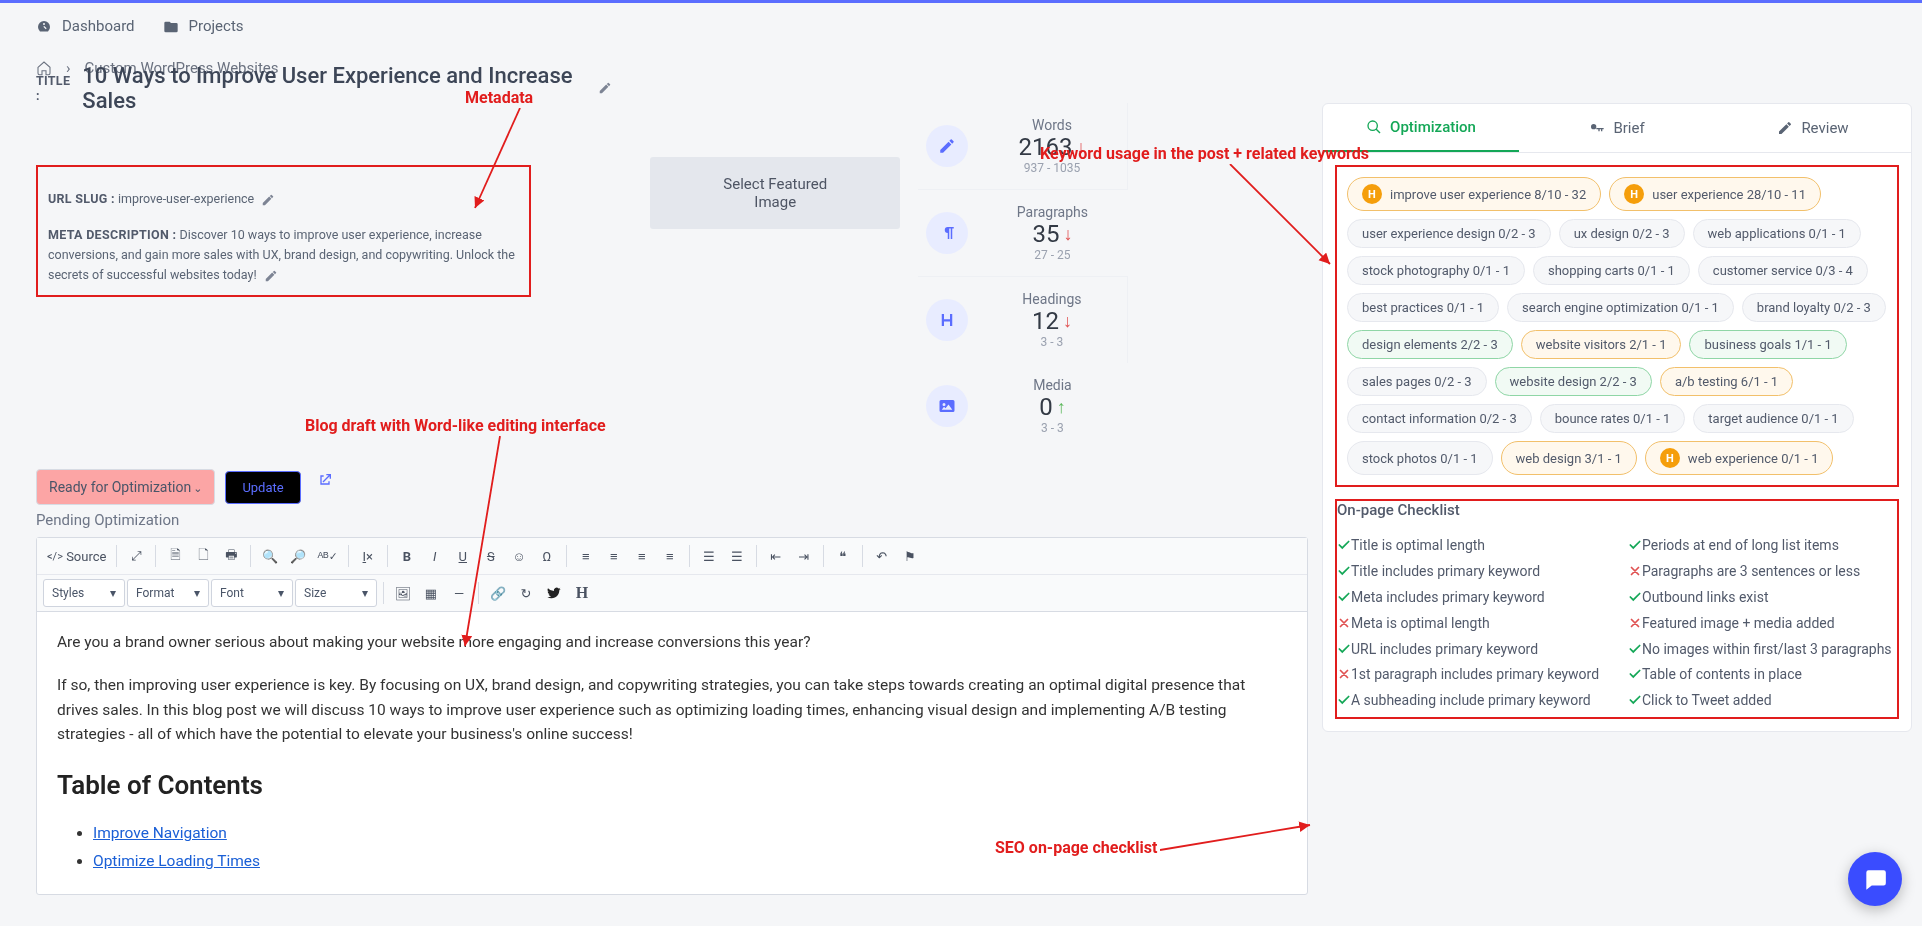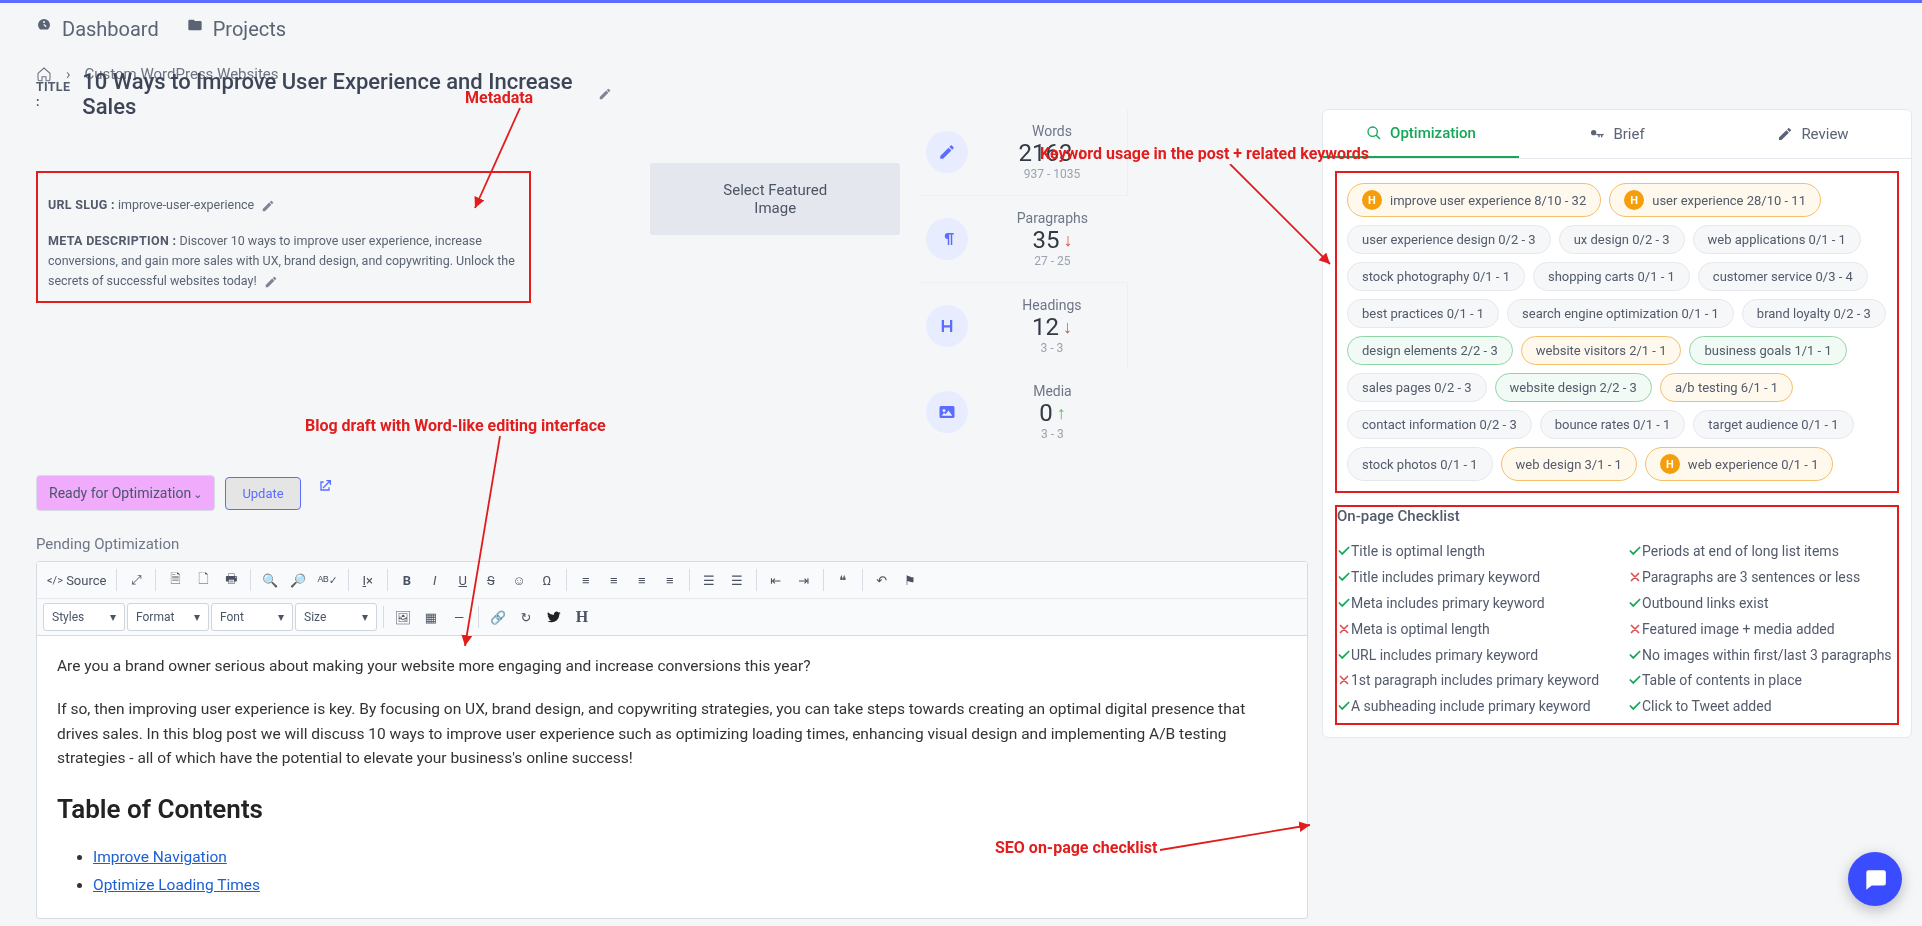--- a/index.html
+++ b/index.html
@@ -1,20 +1,20 @@
 <!DOCTYPE html>
 <html><head>
 <meta charset="utf-8">
 <style>
   *{box-sizing:border-box;margin:0;padding:0;font-family:-apple-system,BlinkMacSystemFont,"Segoe UI",Roboto,Arial,sans-serif}
   body{background:#f5f6f8;color:#4a5568;width:1922px}
   a{text-decoration:none;color:inherit}
   .topbar-line{height:3px;background:#5b6dff;width:100%}
   .topnav{display:flex;align-items:center;gap:28px;padding:14px 36px}
-  .topnav .item{display:flex;align-items:flex-start;gap:10px;color:#5a6474;font-size:20px}
+  .topnav .item{display:flex;align-items:flex-end;gap:10px;color:#5a6474;font-size:15px}
   .topnav svg{width:16px;height:16px;fill:#5a6474}
   .breadcrumb{display:flex;align-items:center;gap:14px;padding:10px 36px 26px;color:#6b7280;font-size:15px}
   .breadcrumb svg{width:16px;height:16px;stroke:#6b7280;fill:none;stroke-width:1.6}
   .main{display:flex;gap:14px;padding:0 10px 0 36px}
   .left{flex:1;min-width:0}
   .right{width:590px;flex:none}
   .meta-row{display:flex;align-items:flex-start;gap:18px;margin-bottom:20px}
   .meta-block{border:2px solid #e11d1d;padding:6px 10px 10px;margin-top:46px;width:495px}
   .title-line{display:flex;align-items:center;gap:8px;margin-bottom:4px;position:relative;top:-40px;margin-bottom:-34px}
   .lbl{font-size:12.5px;font-weight:700;letter-spacing:.3px;color:#525a6b}
@@ -29,24 +29,24 @@
   .stat:nth-child(n+3){border-bottom:none}
   .stat-ico{width:42px;height:42px;border-radius:50%;background:#e8ecff;display:flex;align-items:center;justify-content:center}
   .stat-ico svg{width:18px;height:18px;fill:#5b6dff}
   .stat-body{text-align:center;flex:1}
   .stat-label{font-size:14px;color:#6e7687}
   .stat-val{font-size:24px;font-weight:400;color:#333a45;display:flex;align-items:center;justify-content:center;gap:4px}
   .arrow-down{color:#e05252;font-size:18px}
   .arrow-up{color:#5cb85c;font-size:18px}
   .stat-range{font-size:12px;color:#9aa1af}
   .controls-row{display:flex;align-items:center;gap:10px;margin-top:14px}
-  .dropdown{border:1px solid #d7dbe3;background:#f0abfc;border-radius:4px;font-size:14px;padding:9px 12px;color:#4a5568;cursor:pointer}
-  .update-btn{border:1px solid #5b6dff;color:#5b6dff;background:#e5e5e5;font-size:13px;padding:8px 16px;border-radius:4px;cursor:pointer}
+  .dropdown{border:1px solid #d7dbe3;background:#fca5a5;border-radius:4px;font-size:14px;padding:9px 12px;color:#4a5568;cursor:pointer}
+  .update-btn{border:1px solid #5b6dff;color:#5b6dff;background:#000000;font-size:13px;padding:8px 16px;border-radius:4px;cursor:pointer}
   .pop{width:16px;height:16px;fill:#5b6dff;cursor:pointer;margin-left:6px;margin-bottom:14px}
-  .pending{font-size:15px;color:#6e7687;margin-top:24px}
+  .pending{font-size:15px;color:#6e7687;margin-top:6px}
   .editor{background:#fff;border:1px solid #d7dbe3;border-radius:3px;margin-top:8px}
   .toolbar{display:flex;flex-wrap:wrap;border-bottom:1px solid #d7dbe3;background:#f9fafb}
   .toolbar-row{display:flex;align-items:center;width:100%;padding:4px 6px;gap:2px}
   .toolbar-row + .toolbar-row{border-top:1px solid #e6e8ee}
   .tb-btn{min-width:26px;height:28px;display:flex;align-items:center;justify-content:center;font-size:13px;color:#4a5261;cursor:pointer;border-radius:3px;padding:0 4px}
   .tb-sel{border:1px solid #cfd4de;background:#fff;border-radius:3px;height:28px;padding:8px 8px;font-size:12px;display:flex;align-items:center;gap:6px;cursor:pointer;min-width:82px;justify-content:space-between}
   .tb-sep{width:1px;height:22px;background:#d7dbe3;margin:0 4px}
   .content{padding:18px 20px;font-size:15.5px;color:#333;line-height:1.6}
   .content p{margin:0 0 18px}
   .content h2{font-size:26px;font-weight:600;margin:10px 0 14px;color:#222}

